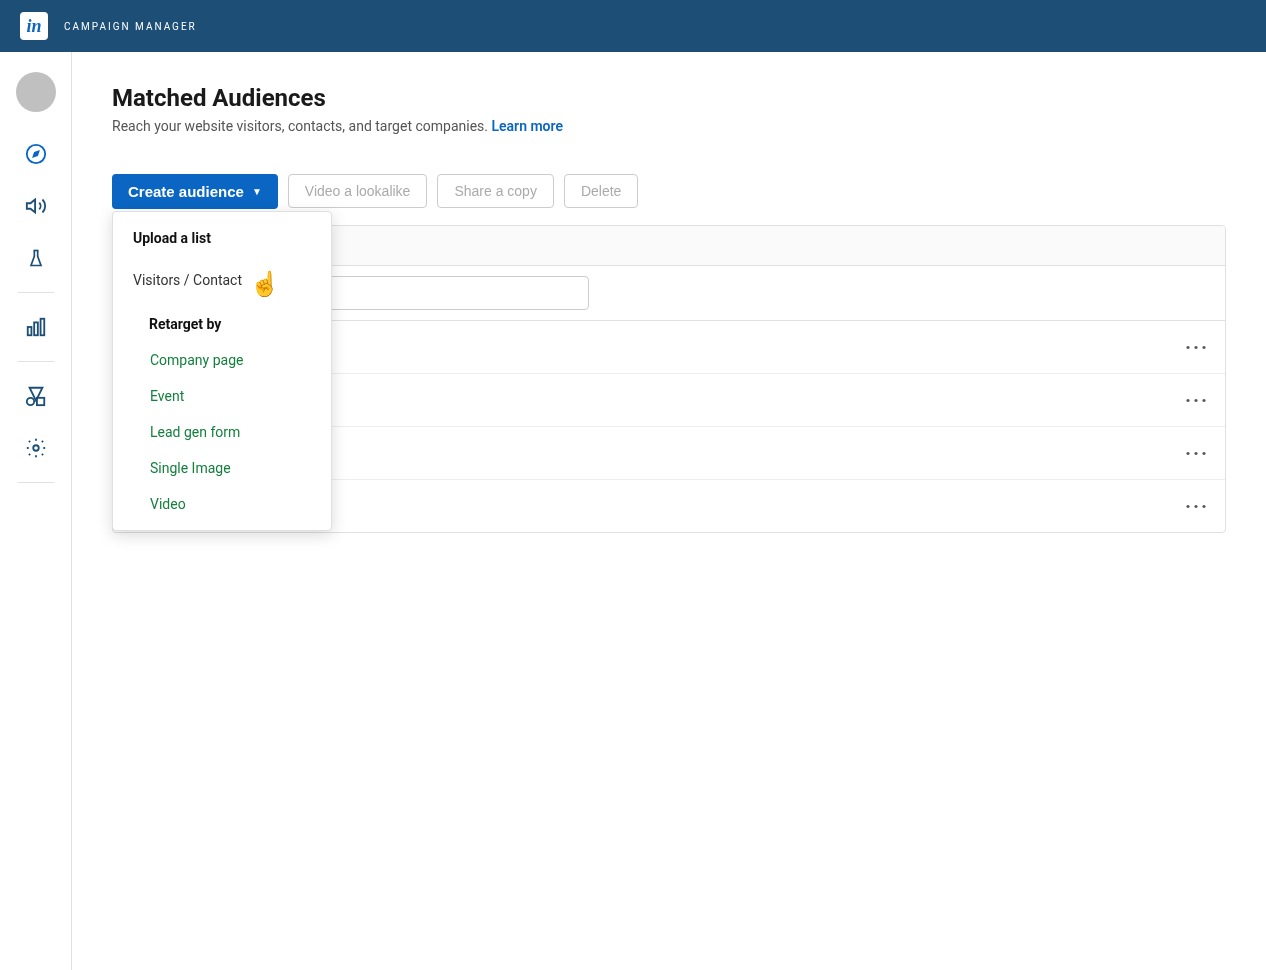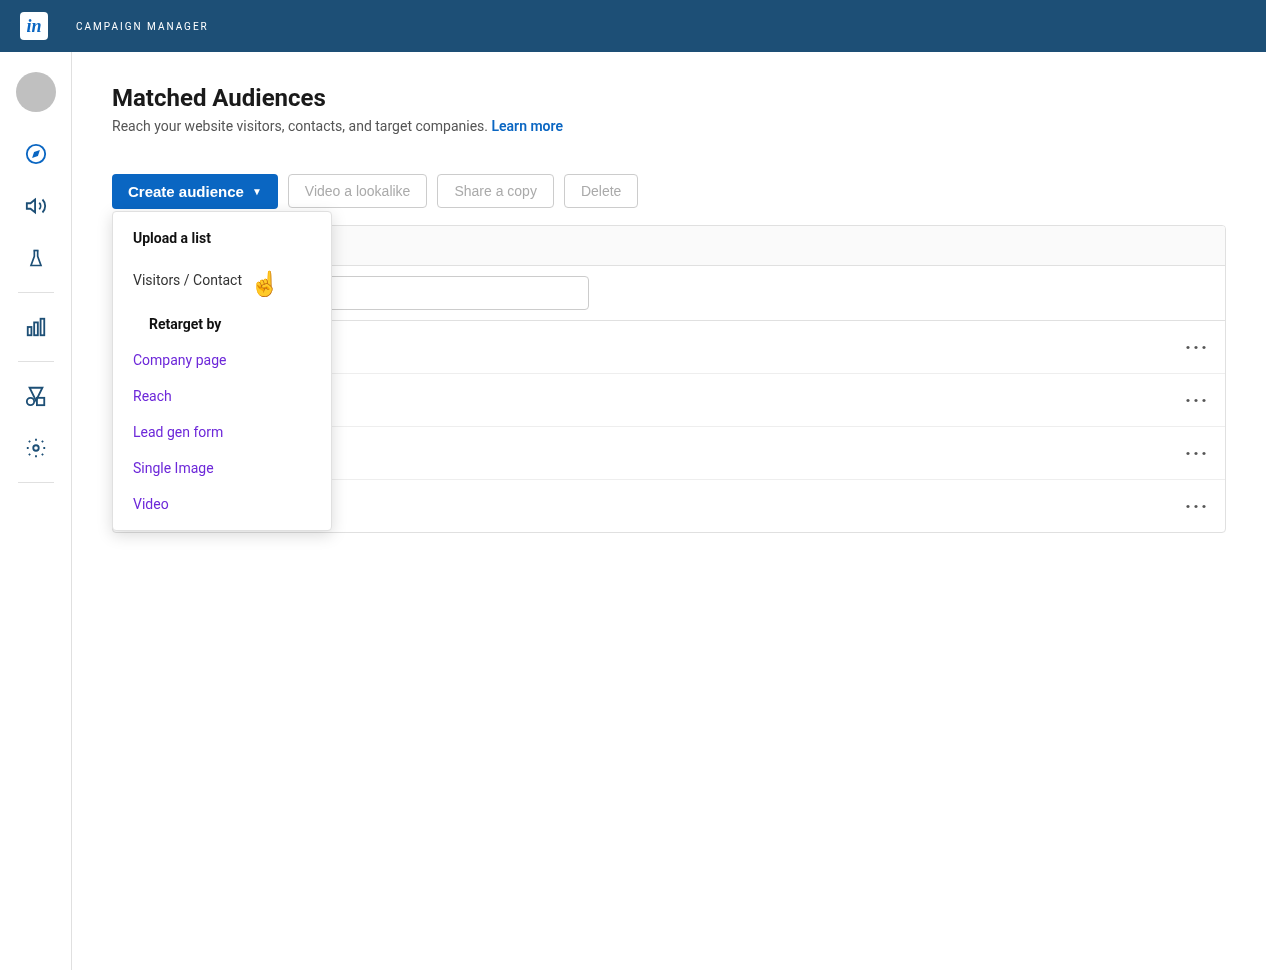--- a/index.html
+++ b/index.html
@@ -5,21 +5,21 @@
     * { box-sizing: border-box; margin: 0; padding: 0; }
     body { font-family: -apple-system, BlinkMacSystemFont, 'Segoe UI', Roboto, Arial, sans-serif; background: #f3f2ef; min-height: 970px; }
 
     
     .top-nav {
       background: #1d4f76;
       height: 52px;
       display: flex;
       align-items: center;
       padding: 0 20px;
-      gap: 28px;
+      gap: 16px;
     }
     .linkedin-logo {
       width: 28px;
       height: 28px;
       background: white;
       border-radius: 4px;
       display: flex;
       align-items: center;
       justify-content: center;
       font-weight: 900;
@@ -169,21 +169,21 @@
       align-items: center;
     }
     .dropdown-item.bold { font-weight: 700; color: #111; }
     .dropdown-item.section-header {
       font-weight: 700;
       color: #111;
       cursor: default;
       padding-top: 12px;
       padding-left: 36px;
     }
-    .dropdown-item.indented { padding-left: 20px; color: #6d28d9; }
+    .dropdown-item.indented { padding-left: 37px; color: #15803d; }
 
     
     .content-area {
       border: 1px solid #e0e0e0;
       border-radius: 4px;
       margin-top: 16px;
       overflow: hidden;
     }
 
     
@@ -341,21 +341,21 @@
             <span>Visitors / Contact</span>
             <span class="cursor-hand">☝️</span>
           </div>
           <div class="dropdown-item section-header">
             <span>Retarget by</span>
           </div>
           <div class="dropdown-item indented">
             <span>Company page</span>
           </div>
           <div class="dropdown-item indented">
-            <span>Reach</span>
+            <span>Event</span>
           </div>
           <div class="dropdown-item indented">
             <span>Lead gen form</span>
           </div>
           <div class="dropdown-item indented">
             <span>Single Image</span>
           </div>
           <div class="dropdown-item indented">
             <span>Video</span>
           </div>

